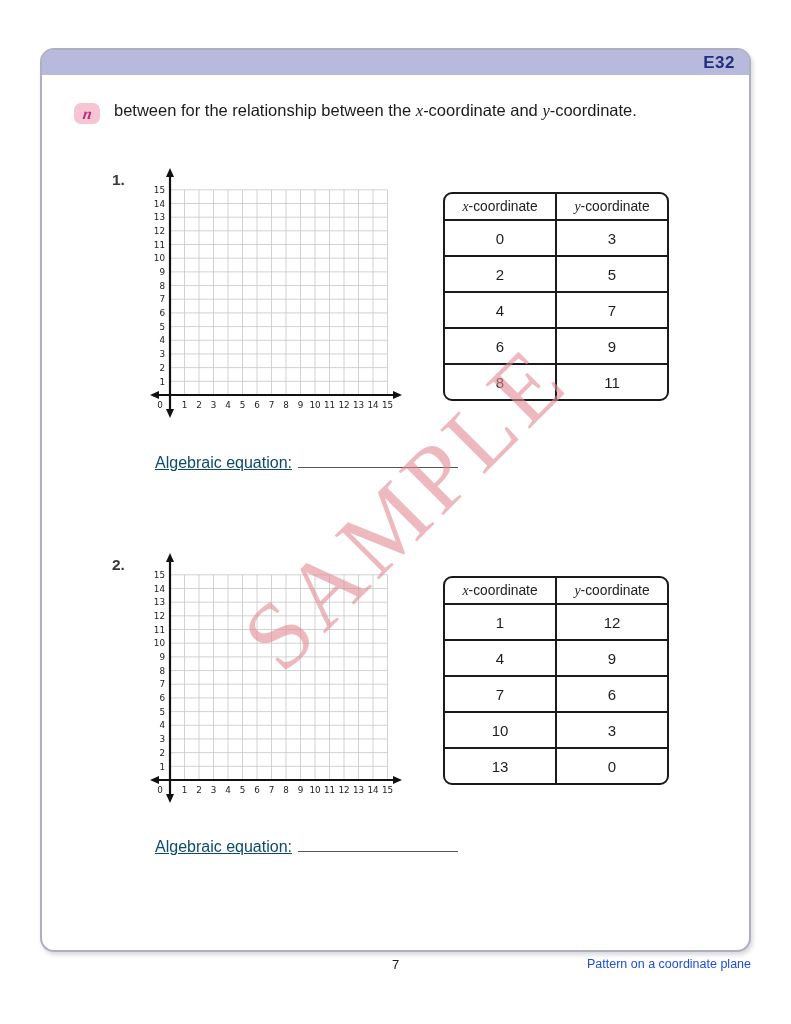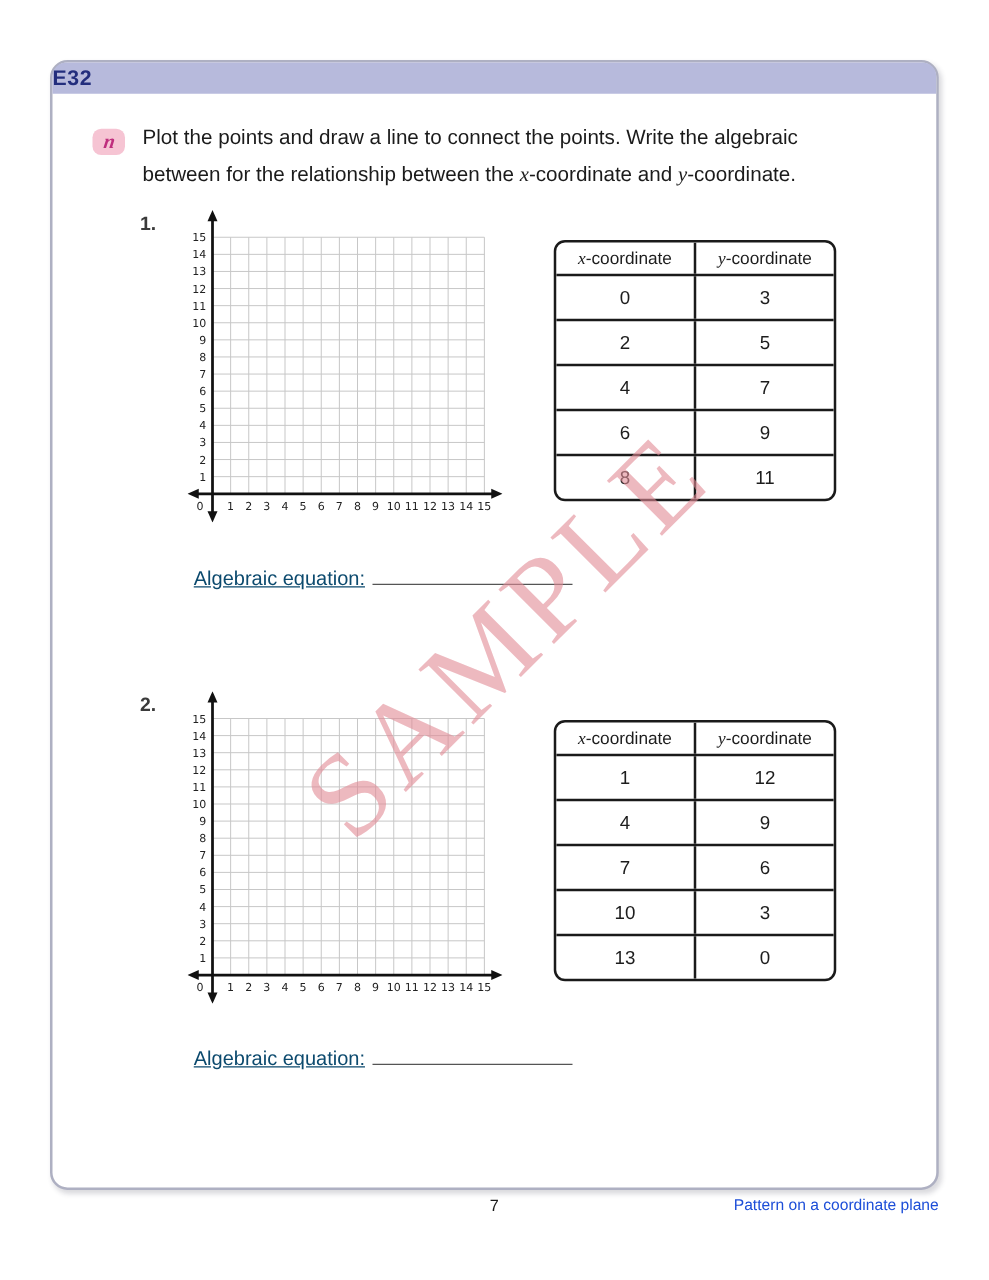--- a/index.html
+++ b/index.html
@@ -8,21 +8,21 @@
     font-family:"Liberation Sans",sans-serif;overflow:hidden;
   }
   .card{
     position:absolute;left:40px;top:48px;width:711px;height:904px;
     background:#fff;border:2px solid #aeb0c2;border-radius:14px;
     box-shadow:2px 3px 4px rgba(50,50,70,.18);box-sizing:border-box;
   }
   .card-header{
     height:25px;background:var(--header-bar,#b7badc);
     border-radius:11px 11px 0 0;line-height:25px;
-    padding-right:14px;
+    text-align:right;padding-right:14px;
   }
   .tag{font-weight:bold;font-size:17px;color:var(--tag-text,#232e7d);letter-spacing:.5px;}
 
   .icon-badge{
     position:absolute;left:74px;top:103px;width:26px;height:21px;
     background:var(--icon-bg,#f6c4d3);border-radius:7px;
     display:flex;align-items:center;justify-content:center;
   }
   .icon-badge span{
     font-family:"Liberation Serif",serif;font-style:italic;font-weight:bold;
@@ -74,21 +74,20 @@
   <div class="card-header">
     <span class="tag">E32</span>
   </div>
 </div>
 
 <div class="icon-badge">
   <span>n</span>
 </div>
 
 <div class="instruction">
-  <span class="line">Plot the points and draw a line to connect the points. Write the algebraic</span>
   <span class="line"><span>between for the relationship between the </span><span class="var">x</span><span>-coordinate and </span><span class="var">y</span><span>-coordinate.</span></span>
 </div>
 
 <div class="problem-number" style="left:112px;top:171px;">1.</div>
 <svg class="grid-svg" style="left:150px;top:168px;" width="252" height="250" viewBox="0 0 252 250">
     <line x1="34.5" y1="21.80000000000001" x2="34.5" y2="227" stroke="#c7c7c7" stroke-width="0.8"></line>
     <line x1="20" y1="213.32" x2="237.5" y2="213.32" stroke="#c7c7c7" stroke-width="0.8"></line>
     <line x1="49" y1="21.80000000000001" x2="49" y2="227" stroke="#c7c7c7" stroke-width="0.8"></line>
     <line x1="20" y1="199.64" x2="237.5" y2="199.64" stroke="#c7c7c7" stroke-width="0.8"></line>
     <line x1="63.5" y1="21.80000000000001" x2="63.5" y2="227" stroke="#c7c7c7" stroke-width="0.8"></line>

